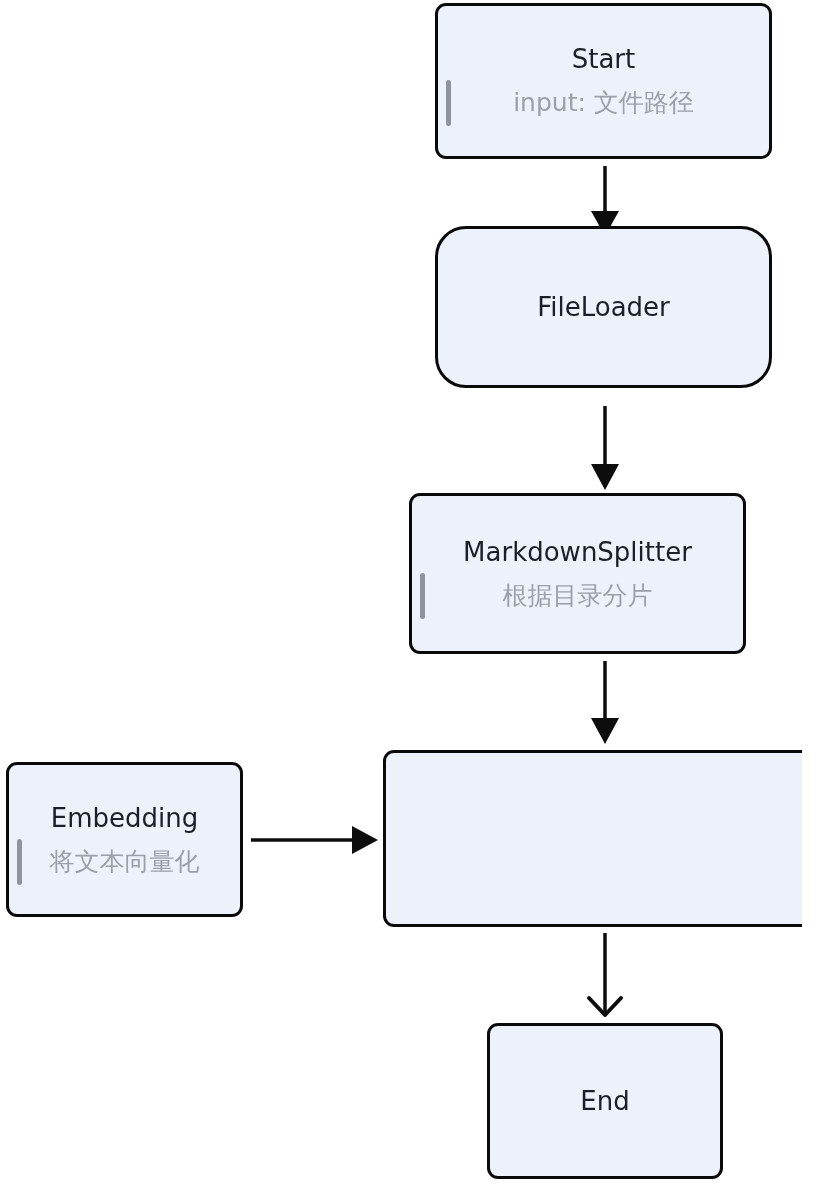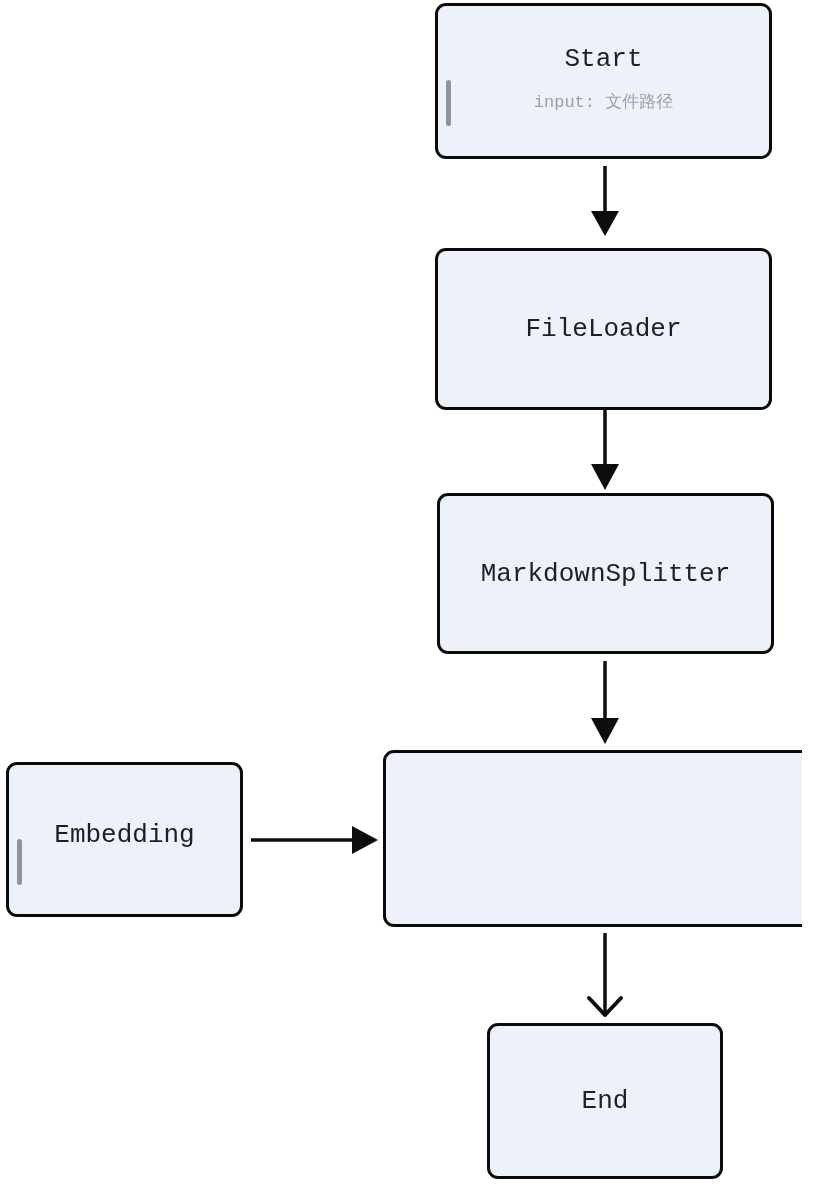--- a/index.html
+++ b/index.html
@@ -12,21 +12,20 @@
     --canvas-bg:#ffffff;
   }
   *{margin:0;padding:0;box-sizing:border-box;}
   html,body{background:var(--canvas-bg);}
   body{font-family:"DejaVu Sans","Liberation Sans",sans-serif;}
   .canvas{
     position:relative;
     width:802px;height:1184px;
     background:var(--canvas-bg);
     overflow:hidden;
-    font-family:Liberation Mono, monospace;
   }
   .edges{
     position:absolute;left:0;top:0;width:832px;height:1184px;
     pointer-events:none;
   }
   .edge-line{stroke:var(--arrow-color);stroke-width:3.5;fill:none;}
   .edge-head{fill:var(--arrow-color);stroke:none;}
   .edge-chevron{stroke:var(--arrow-color);stroke-width:4;fill:none;stroke-linecap:round;stroke-linejoin:round;}
   .node{
     position:absolute;
@@ -40,36 +39,36 @@
   }
   .node-title{
     font-size:26px;
     line-height:34px;
     color:var(--title-color);
     width:100%;
   }
   .node-sub{
     position:relative;
     margin-top:10px;
-    font-size:17px;
+    font-size:25px;
     line-height:34px;
     color:var(--subtitle-color);
     width:100%;
   }
   .sub-bar{
     position:absolute;
     left:8px;top:50%;
     transform:translateY(-50%);
     width:5px;height:46px;
     border-radius:3px;
     background:var(--bar-color);
   }
   .node-start          {left:435px;top:3px;   width:337px;height:156px;}
-  .node-fileloader     {left:435px;top:248px; width:337px;height:162px;}
-  .node-markdownsplitter{left:437px;top:493px;width:337px;height:161px;}
+  .node-fileloader     {left:435px;top:226px; width:337px;height:162px;border-radius:31px;}
+  .node-markdownsplitter{left:409px;top:493px;width:337px;height:161px;}
   .node-embedding      {left:6px;  top:762px; width:237px;height:155px;justify-content:center;}
   .node-redisindexer   {left:383px;top:750px; width:440px;height:177px;}
   .node-end            {left:487px;top:1023px;width:236px;height:156px;}
 </style>
 </head>
 <body>
 
 <div class="canvas">
 
   <svg class="edges" width="832" height="1184" viewBox="0 0 832 1184" xmlns="http://www.w3.org/2000/svg">
@@ -102,26 +101,31 @@
       <span>input: 文件路径</span>
     </div>
   </div>
 
   <div class="node node-fileloader">
     <div class="node-title">FileLoader</div>
   </div>
 
   <div class="node node-markdownsplitter">
     <div class="node-title">MarkdownSplitter</div>
+    <div class="node-sub">
+      <span class="sub-bar"></span>
+      <span>根据目录分片</span>
+    </div>
   </div>
 
   <div class="node node-embedding">
     <div class="node-title">Embedding</div>
     <div class="node-sub">
       <span class="sub-bar"></span>
+      <span>将文本向量化</span>
     </div>
   </div>
 
   <div class="node node-redisindexer">
   </div>
 
   <div class="node node-end">
     <div class="node-title">End</div>
   </div>
 

